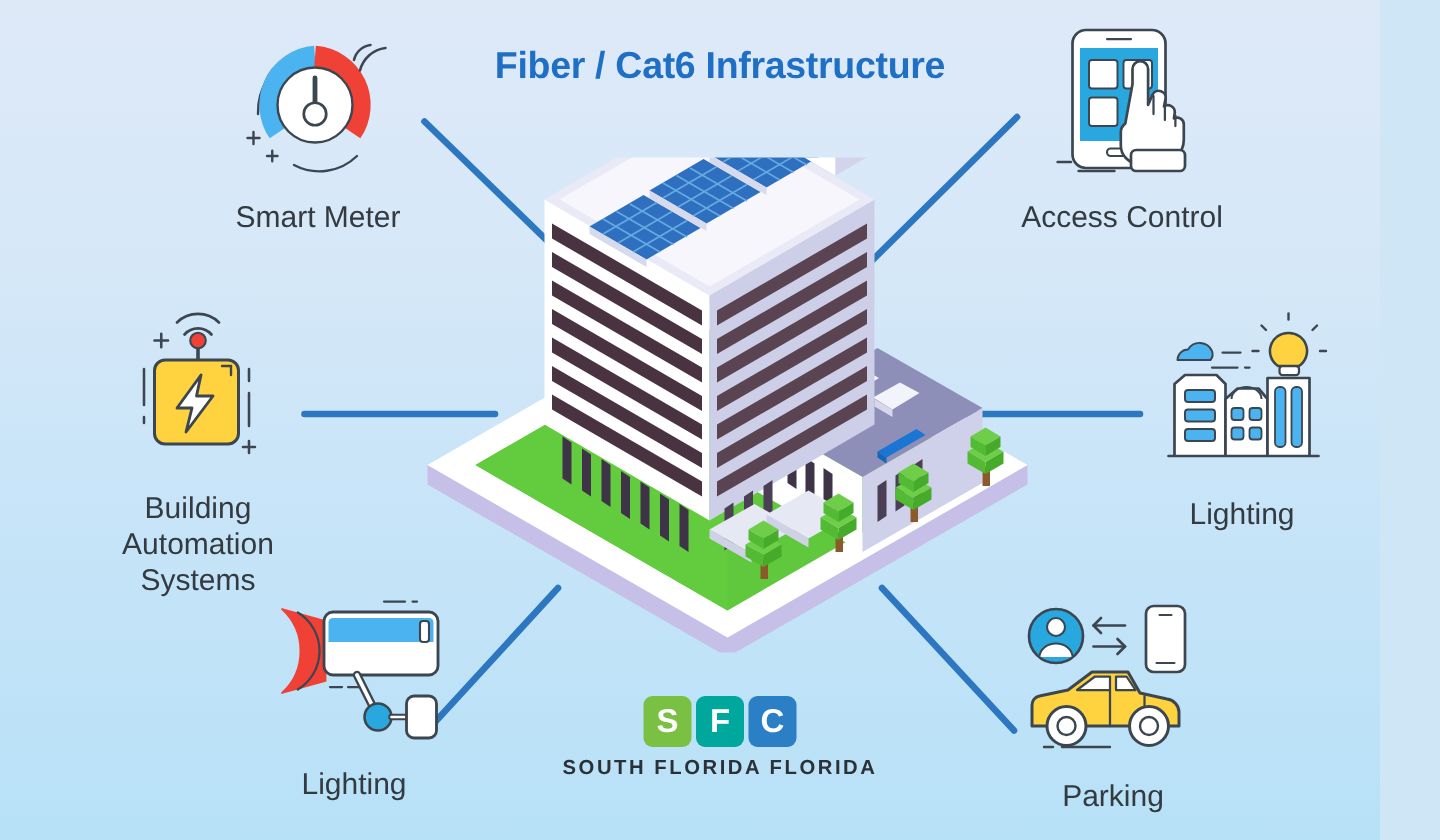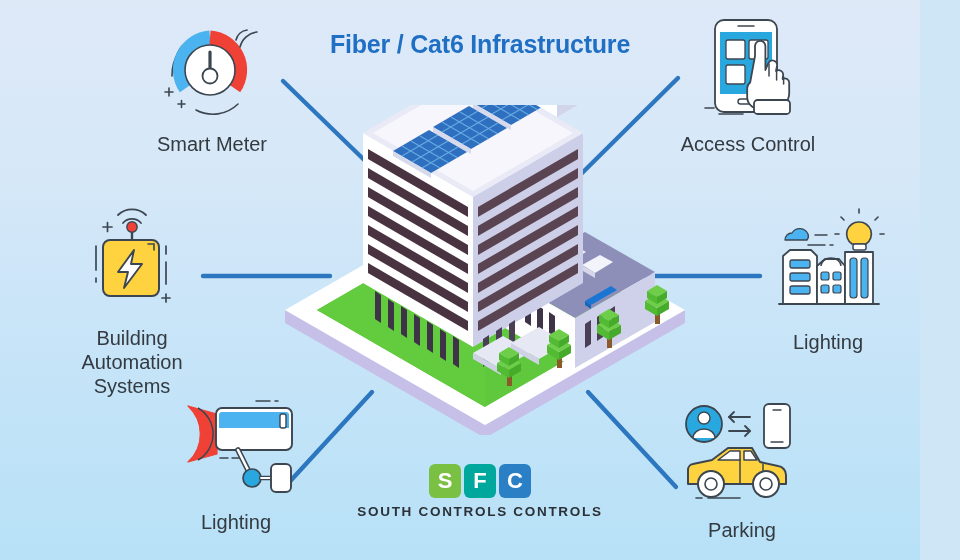--- a/index.html
+++ b/index.html
@@ -557,16 +557,16 @@
     </div>
     <div class="node-label" style="color: rgb(51, 58, 64);">Parking</div>
   </div>
 
   <div id="logo">
     <div id="logo-marks">
       <div class="logo-sq" style="background: rgb(122, 193, 67);">S</div>
       <div class="logo-sq" style="background: rgb(0, 167, 157);">F</div>
       <div class="logo-sq" style="background: rgb(43, 127, 196);">C</div>
     </div>
-    <div id="logo-text">SOUTH CONTROLS CONTROLS</div>
+    <div id="logo-text">SOUTH FLORIDA FLORIDA</div>
   </div>
 
 </div>
 
 </body></html>

